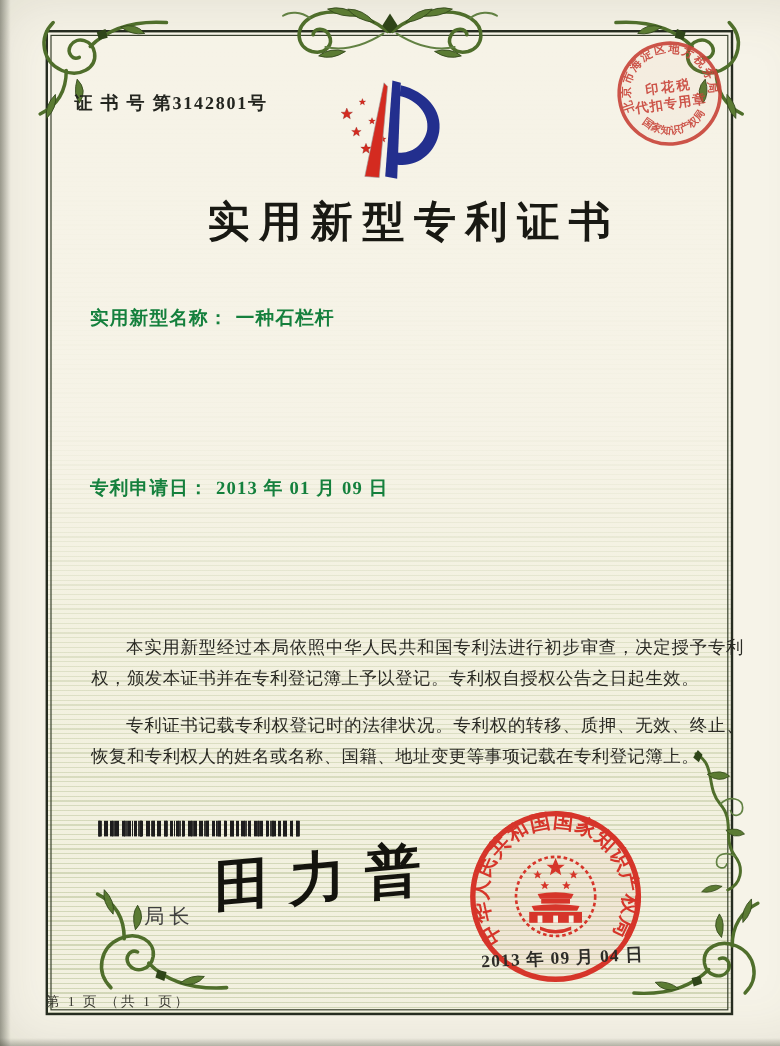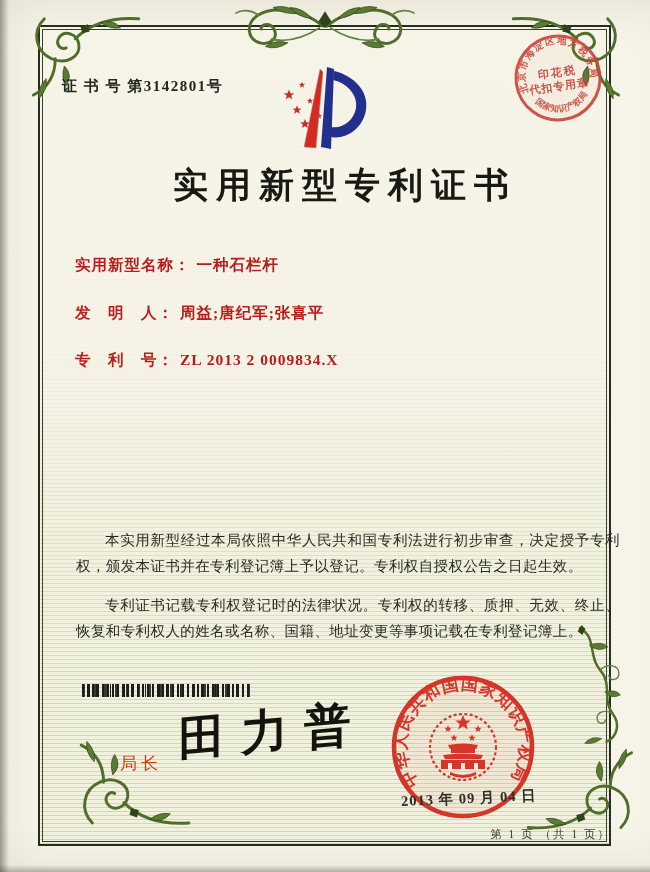--- a/index.html
+++ b/index.html
@@ -38,52 +38,52 @@
 
   
   .cert-no{position:absolute;left:62px;top:77px;font-size:15px;letter-spacing:1.5px;
     color:#23251f;z-index:3;font-weight:600;}
   .logo{position:absolute;left:277px;top:64px;z-index:3;}
   .title{position:absolute;left:4px;right:0;top:162px;text-align:center;font-size:35px;
     font-weight:700;letter-spacing:8px;color:#191913;z-index:3;}
 
   
   .field{position:absolute;left:75px;right:55px;font-size:15.5px;font-weight:600;
-    color:#b91c1c;z-index:3;letter-spacing:1px;white-space:nowrap;}
+    color:#15803d;z-index:3;letter-spacing:1px;white-space:nowrap;}
   .field .lbl{margin-right:6px;}
 
   
   .body-text{position:absolute;left:64px;right:54px;top:515px;z-index:3;color:#2a2a24;
     font-size:14.5px;line-height:1.82;text-align:justify;letter-spacing:.4px;}
   .body-text p{margin:12px;text-indent:2em;}
 
   
   .barcode{position:absolute;left:82px;top:684px;width:168px;height:13px;z-index:3;
     background-image:
       repeating-linear-gradient(90deg,#1d1d1d 0 2px,rgba(0,0,0,0) 2px 5px),
       repeating-linear-gradient(90deg,#1d1d1d 0 1px,rgba(0,0,0,0) 1px 7px),
       repeating-linear-gradient(90deg,rgba(25,25,25,.85) 0 3px,rgba(0,0,0,0) 3px 11px);
   }
 
   
   .sig-label{position:absolute;left:120px;top:752px;font-size:17px;letter-spacing:4px;
-    color:#c2410c;z-index:3;}
+    color:#404040;z-index:3;}
   .sig-name{position:absolute;left:178px;top:700px;font-size:47px;font-weight:700;
     color:#14140e;letter-spacing:16px;transform:rotate(-5deg) skewX(-5deg);z-index:3;
     font-family:"DejaVu Serif",serif;}
 
   
   .seal{position:absolute;left:390px;top:674px;z-index:4;}
   .seal-date{position:absolute;left:401px;top:789px;z-index:5;font-size:14.5px;font-weight:700;
     color:#2d2c28;letter-spacing:1px;transform:rotate(-2.5deg);white-space:nowrap;}
 
   
   .stamp{position:absolute;left:512px;top:32px;z-index:4;transform:rotate(-8deg);opacity:.92;}
 
-  .footer{position:absolute;left:38px;width:573px;top:827px;text-align:right;font-size:11.5px;
+  .footer{position:absolute;left:38px;width:573px;top:827px;text-align:left;font-size:11.5px;
     letter-spacing:2px;color:#3c3c33;z-index:3;}
 </style>
 </head>
 <body>
 
 <div class="page">
 
   <svg width="0" height="0" style="position:absolute" aria-hidden="true">
     <defs>
       <path id="star5" d="M0,-10 L2.94,-3.09 L9.51,-3.09 L4.2,1.18 L5.88,8.09 L0,4.1 L-5.88,8.09 L-4.2,1.18 L-9.51,-3.09 L-2.94,-3.09 Z"></path>
@@ -170,25 +170,22 @@
     </text>
     <text x="0" y="-2" text-anchor="middle" font-size="11" fill="#c9473c" font-weight="700" letter-spacing="2">印花税</text>
     <text x="0" y="12" text-anchor="middle" font-size="11" fill="#c9473c" font-weight="700" letter-spacing="1">代扣专用章</text>
   </svg>
 
   <div class="title">实用新型专利证书</div>
 
   <div class="field" style="top:255px">
     <span class="lbl">实用新型名称：</span><span>一种石栏杆</span>
   </div>
-  <div class="field" style="top:303px">
-    <span class="lbl">发　明　人：</span><span>周益;唐纪军;张喜平</span>
-  </div>
-  <div class="field" style="top:350px">
-    <span class="lbl">专　利　号：</span><span>ZL 2013 2 0009834.X</span>
+  <div class="field" style="top:397px">
+    <span class="lbl">专利申请日：</span><span>2013 年 01 月 09 日</span>
   </div>
 
   <div class="body-text">
     <p>本实用新型经过本局依照中华人民共和国专利法进行初步审查，决定授予专利权，颁发本证书并在专利登记簿上予以登记。专利权自授权公告之日起生效。</p>
     <p>专利证书记载专利权登记时的法律状况。专利权的转移、质押、无效、终止、恢复和专利权人的姓名或名称、国籍、地址变更等事项记载在专利登记簿上。</p>
   </div>
 
   <div class="barcode"></div>
 
   <div class="sig-label">局长</div>

